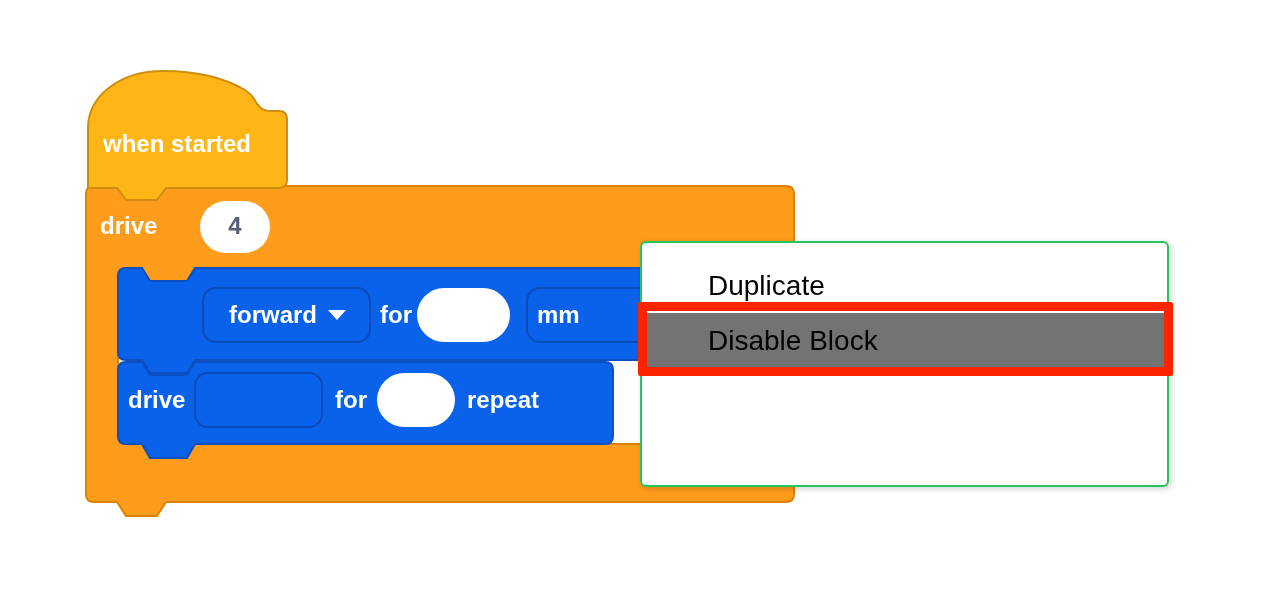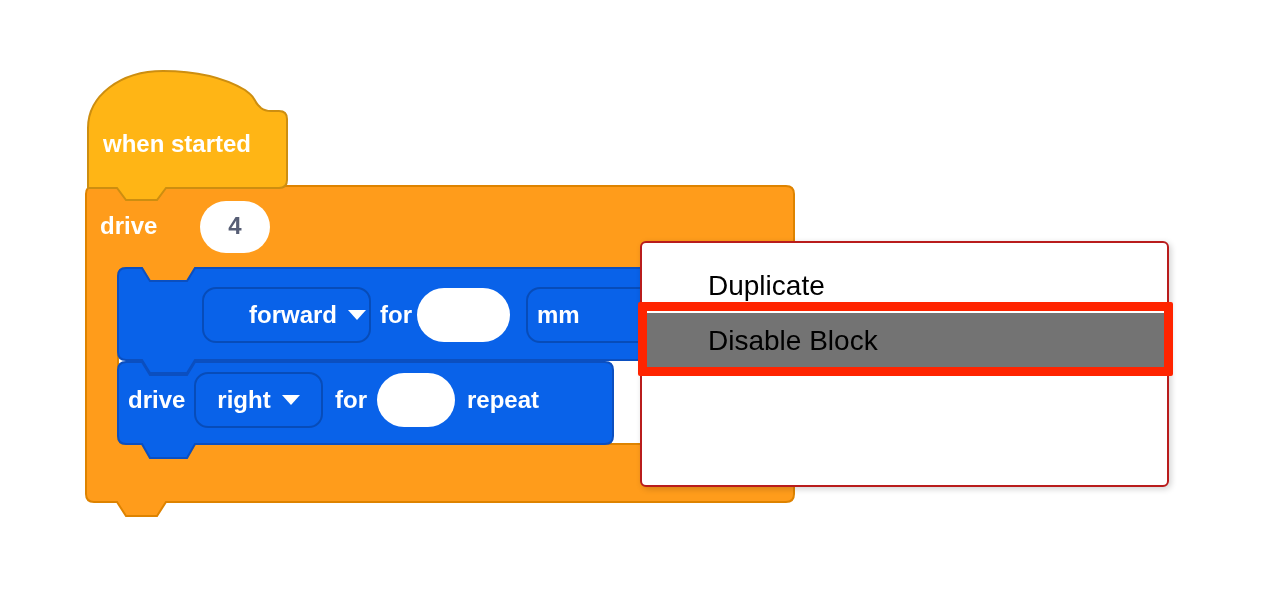--- a/index.html
+++ b/index.html
@@ -14,21 +14,21 @@
   .fieldtext{position:absolute;color:#575E75;font-weight:600;font-size:24px;
              text-align:center;line-height:54px;height:54px;}
   .dd{position:absolute;display:flex;align-items:center;justify-content:center;
       gap:11px;height:54px;}
   .dd .ddlabel{color:#fff;font-weight:bold;font-size:24px;white-space:nowrap;}
   .arrow{width:0;height:0;border-left:9px solid transparent;
          border-right:9px solid transparent;border-top:10px solid #ffffff;}
 
   
   .menu{position:absolute;left:640px;top:241px;width:529px;height:246px;
-        box-sizing:border-box;background:#ffffff;border:2px solid #b91c1c;
+        box-sizing:border-box;background:#ffffff;border:2px solid #22c55e;
         border-radius:6px;box-shadow:2px 2px 6px rgba(0,0,0,0.18);
         padding-top:15px;z-index:5;}
   .mi{height:55px;line-height:55px;padding-left:66px;font-size:28px;
       color:#000000;white-space:nowrap;}
   .mi.hl{background:#737373;}
   .mi.dis{color:#C5C5C5;}
 
   
   .redbox{position:absolute;left:638px;top:302px;width:535px;height:74px;
           box-sizing:border-box;border:9px solid #FF2400;border-radius:2px;
@@ -72,32 +72,28 @@
     <rect x="200" y="201" width="70" height="52" rx="26" fill="#ffffff"></rect>
     <rect x="417" y="288" width="93" height="54" rx="27" fill="#ffffff"></rect>
     <rect x="377" y="373" width="78" height="54" rx="27" fill="#ffffff"></rect>
   </svg>
 
   <div class="blabel" style="left:103px;top:117px">when started</div>
 
   <div class="blabel" style="left:100px;top:200px;height:52px;line-height:52px">drive</div>
   <div class="fieldtext" style="left:200px;top:200px;width:70px;height:52px;line-height:52px">4</div>
 
-  <div class="dd" style="left:215px;top:288px;width:185px">
+  <div class="dd" style="left:195px;top:288px;width:185px">
     <span class="ddlabel">forward</span>
     <span class="arrow"></span>
   </div>
   <div class="blabel" style="left:380px;top:288px">for</div>
   <div class="blabel" style="left:537px;top:288px">mm</div>
 
   <div class="blabel" style="left:128px;top:373px">drive</div>
-  <div class="dd" style="left:195px;top:373px;width:127px">
-    <span class="ddlabel">right</span>
-    <span class="arrow"></span>
-  </div>
   <div class="blabel" style="left:335px;top:373px">for</div>
   <div class="blabel" style="left:467px;top:373px">repeat</div>
 
   <div class="menu">
     <div class="mi">Duplicate</div>
     <div class="mi hl">Disable Block</div>
   </div>
 
   <div class="redbox"></div>
 

